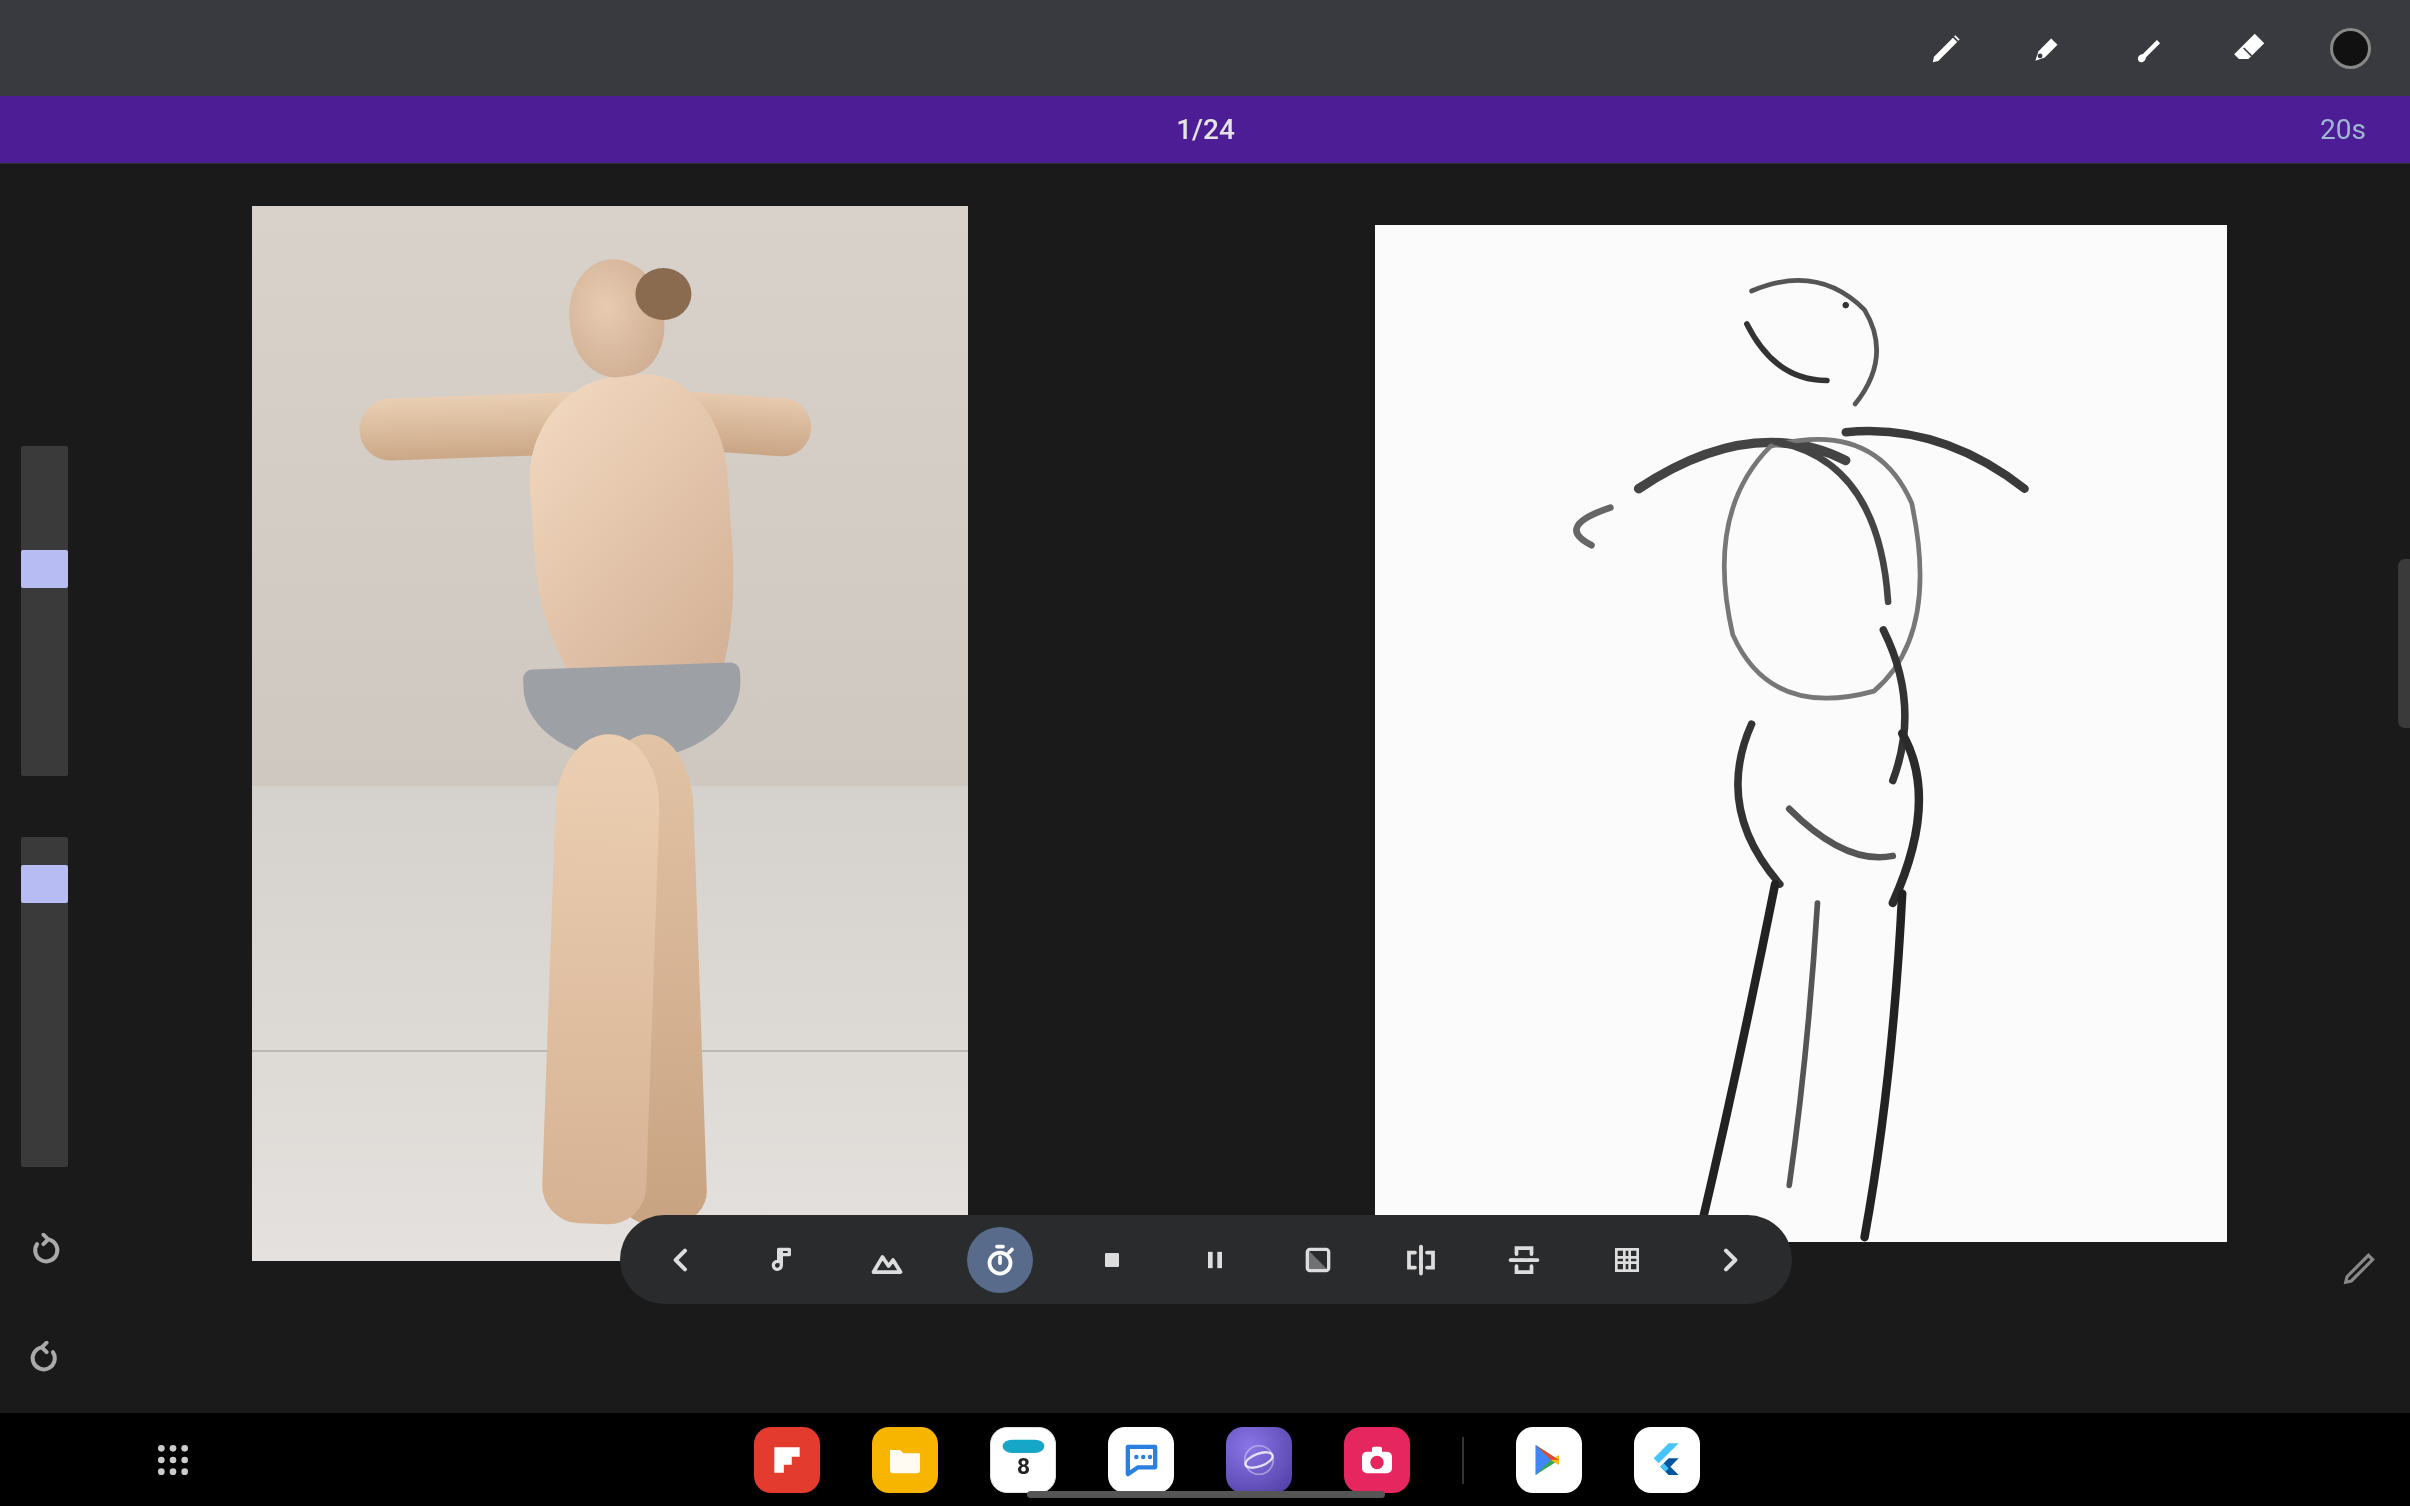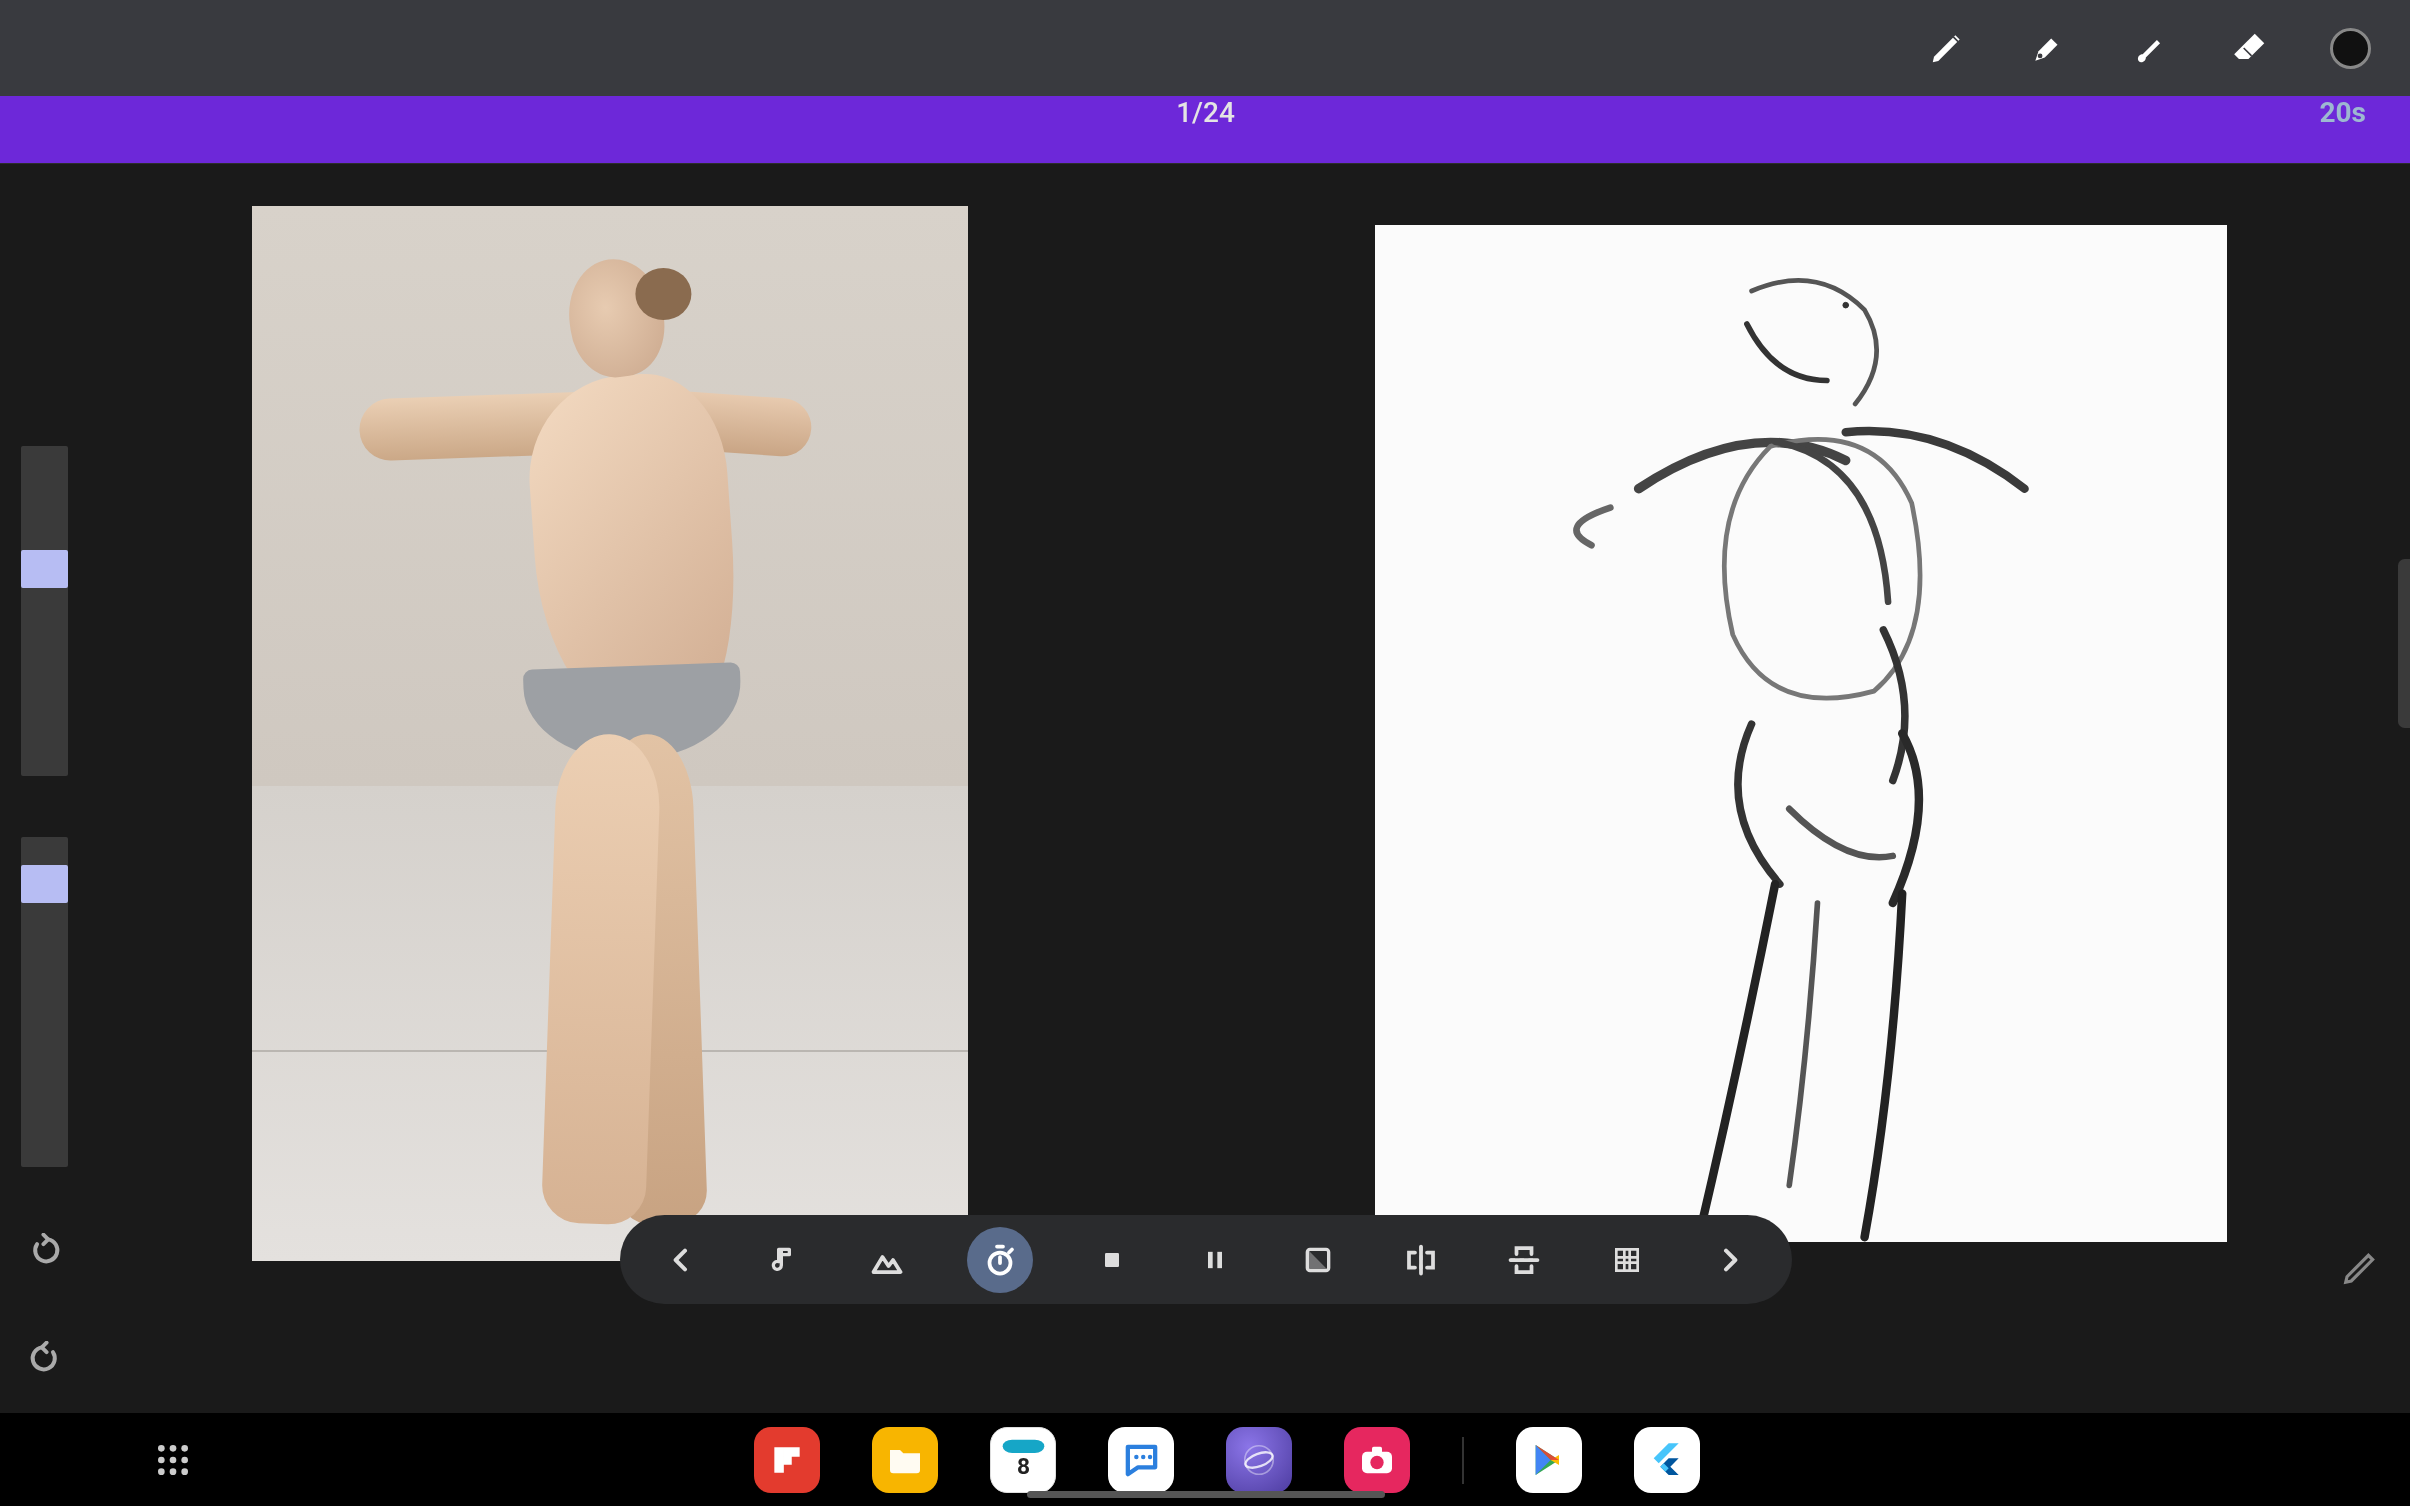--- a/index.html
+++ b/index.html
@@ -37,35 +37,36 @@
     height: 41px;
     border-radius: 50%;
     background: #111;
     border: 3.8px solid #888;
   }
 
   
   .status-bar {
     height: 68px;
     width: 100%;
-    background: #6d28d9;
+    background: #4c1d95;
     border-bottom: 1.9px solid #2d2d2d;
     display: flex;
+    align-items: center;
     justify-content: center;
     position: relative;
     color: #e4e4e4;
     font-size: 28px;
     font-weight: 500;
   }
   .status-bar .timer-value {
     position: absolute;
     right: 45px;
     color: #9db8d1;
     font-size: 28px;
-    font-weight: 700;
+    font-weight: 400;
   }
 
   
   .main-area {
     position: absolute;
     top: 164px;
     left: 0;
     right: 0;
     bottom: 94px;
     background: #1a1a1a;

